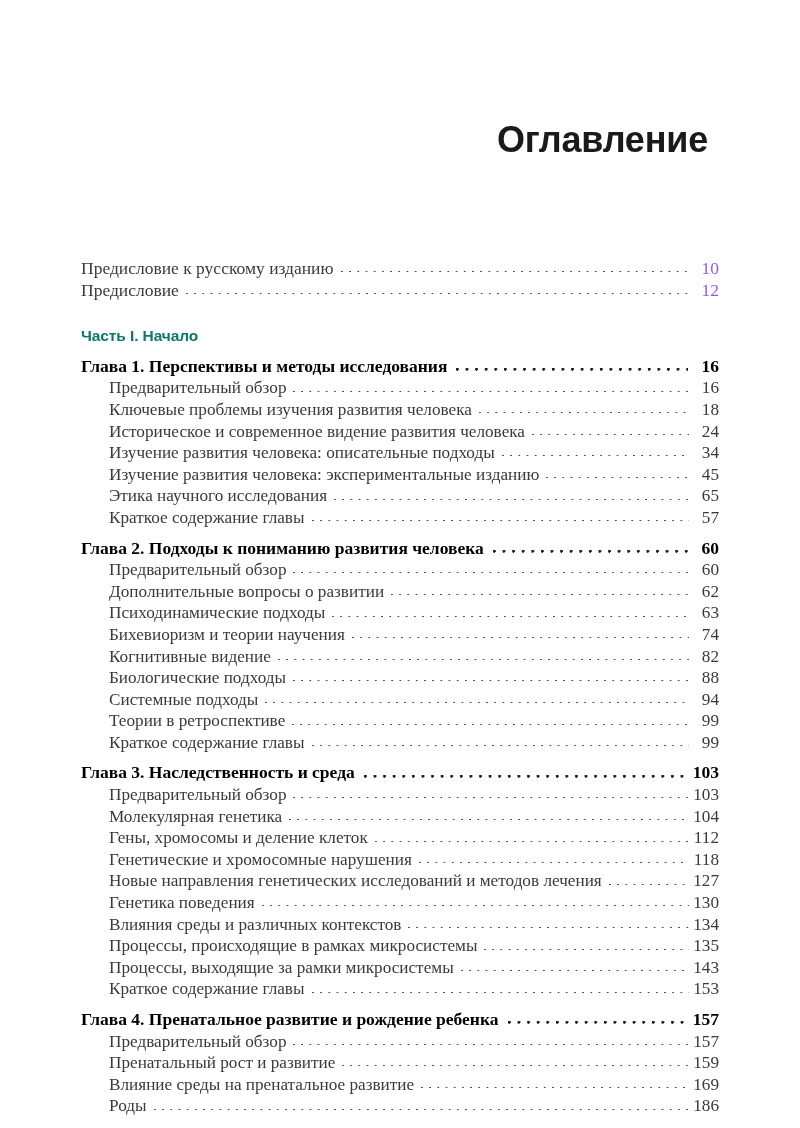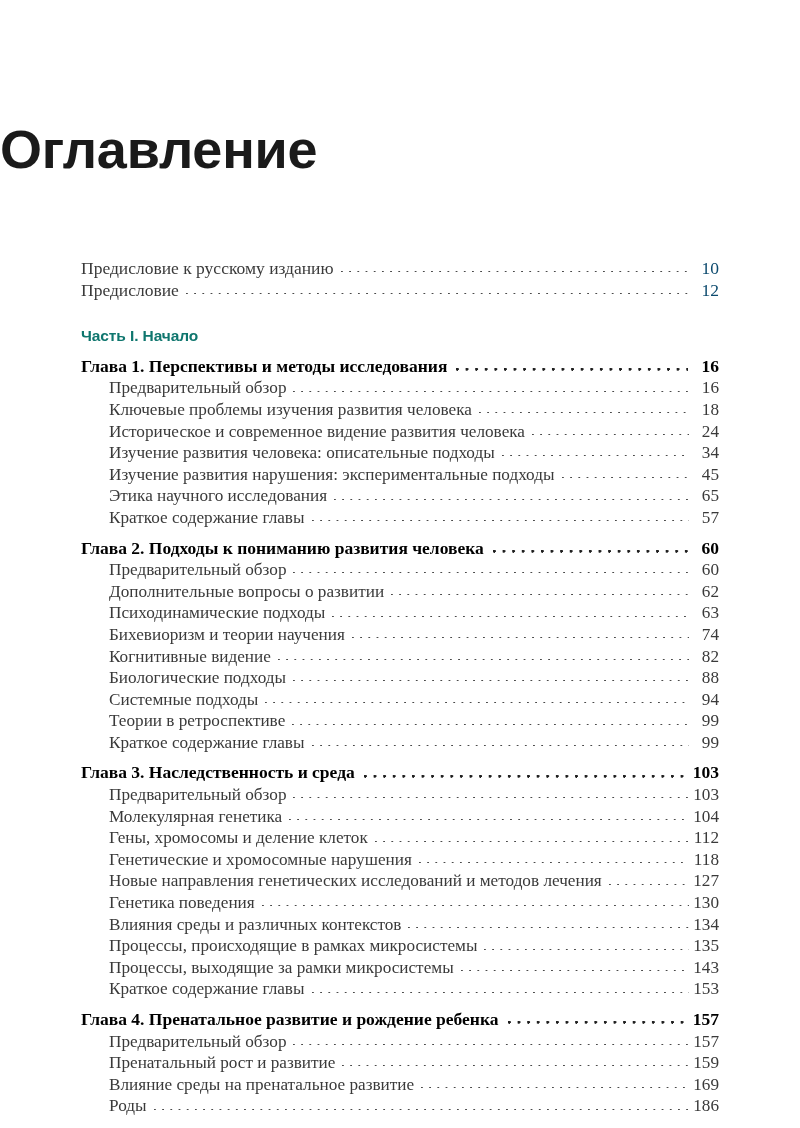--- a/index.html
+++ b/index.html
@@ -25,25 +25,26 @@
     height: 1128px;
     background: #ffffff;
   }
 
   
   .toc-title {
     position: absolute;
     left: 0;
     top: 122px;
     width: 800px;
-    text-align: left;
+    text-align: right;
+    padding-right: 92px;
     box-sizing: border-box;
     font-family: "Liberation Sans", "DejaVu Sans", sans-serif;
     font-weight: bold;
-    font-size: 54px;
+    font-size: 36px;
     letter-spacing: -0.2px;
     color: #1a1a1a;
     line-height: 1;
   }
 
   
   .toc-body {
     position: absolute;
     left: 81px;
     top: 258px;
@@ -89,21 +90,21 @@
     flex: 0 0 auto;
     text-align: right;
     min-width: 26px;
   }
 
   
   .row.front {
     font-size: 17.5px;
     color: #3a3a3a;
   }
-  .row.front .pageno { color: #0c4a6e; text-align: right; }
+  .row.front .pageno { color: #8b5cf6; text-align: right; }
 
   
   .part-head {
     font-family: Liberation Sans, sans-serif;
     font-weight: bold;
     font-size: 15.5px;
     color: #0f766e;
     line-height: 21.6px;
     margin-top: 24px;
     letter-spacing: -0.1px;
@@ -175,21 +176,21 @@
         <span class="label">Историческое и современное видение развития человека</span>
         <span class="leader"></span>
         <span class="pageno">24</span>
       </div>
       <div class="row entry">
         <span class="label">Изучение развития человека: описательные подходы</span>
         <span class="leader"></span>
         <span class="pageno">34</span>
       </div>
       <div class="row entry">
-        <span class="label">Изучение развития нарушения: экспериментальные подходы</span>
+        <span class="label">Изучение развития человека: экспериментальные изданию</span>
         <span class="leader"></span>
         <span class="pageno">45</span>
       </div>
       <div class="row entry">
         <span class="label">Этика научного исследования</span>
         <span class="leader"></span>
         <span class="pageno">65</span>
       </div>
       <div class="row entry">
         <span class="label">Краткое содержание главы</span>

